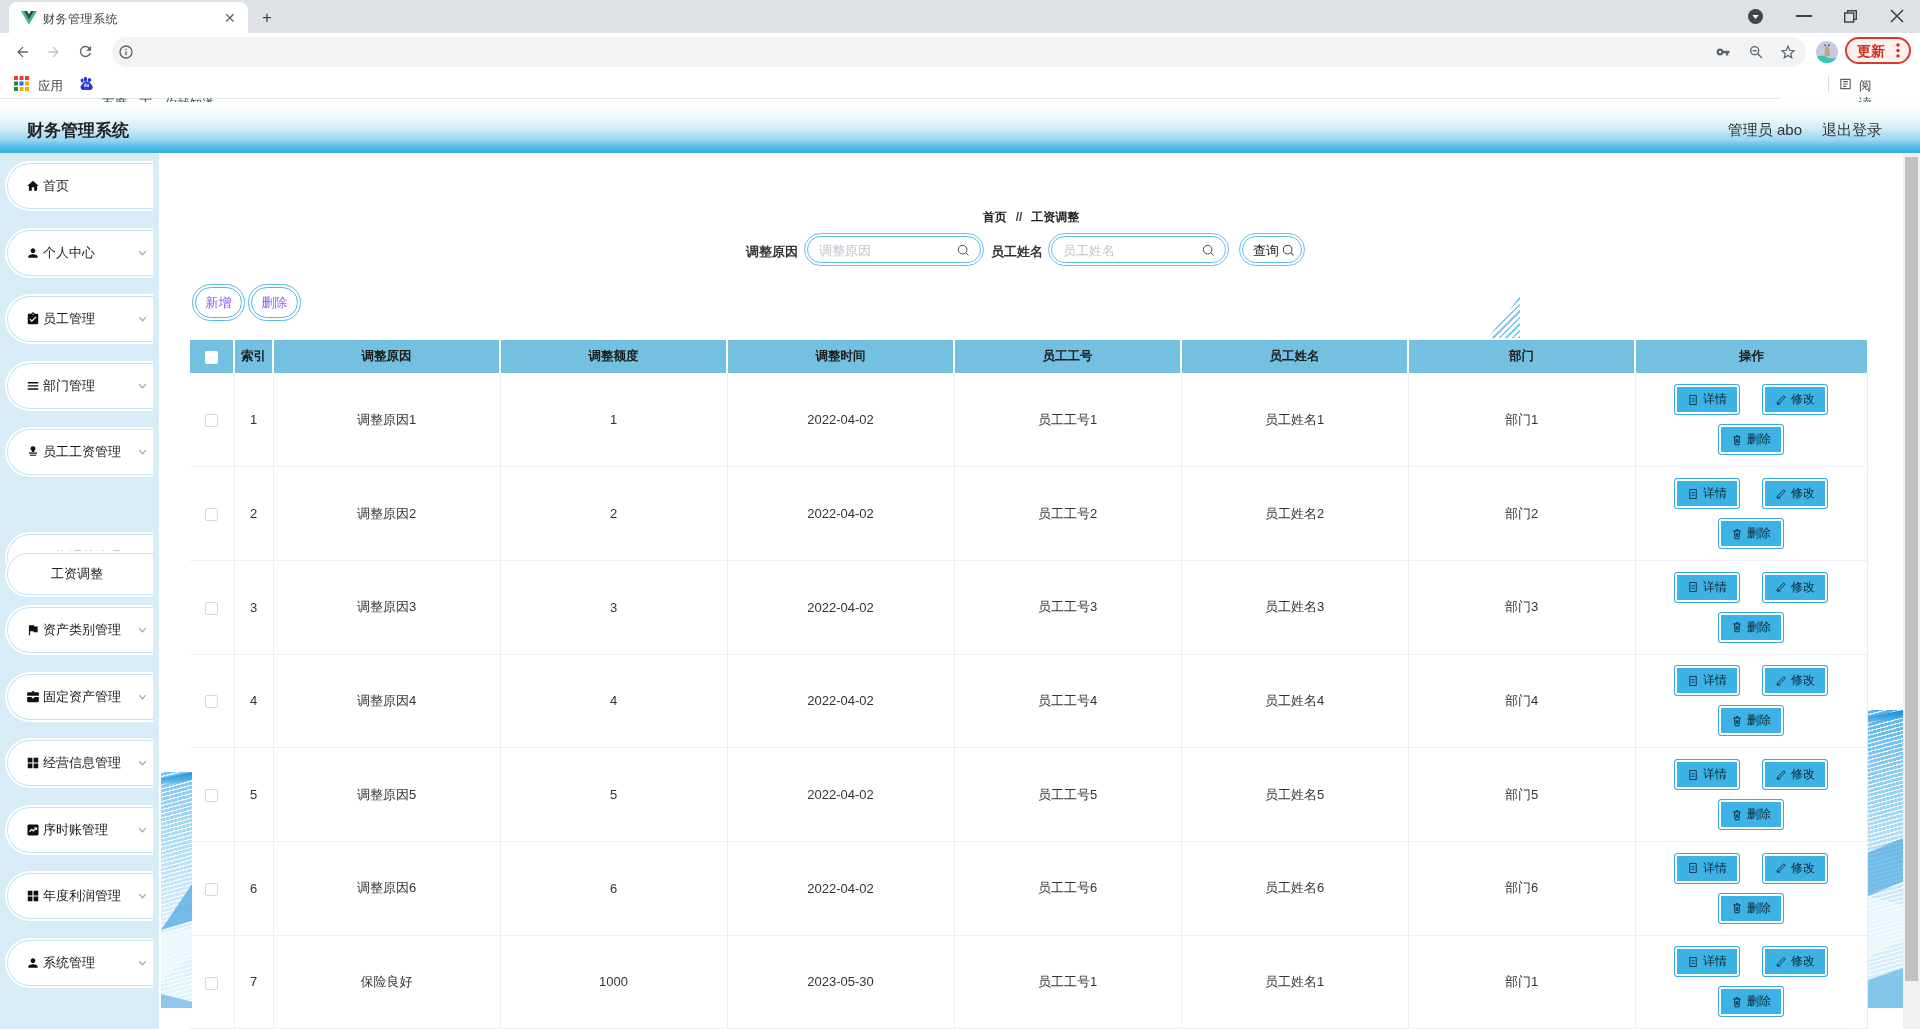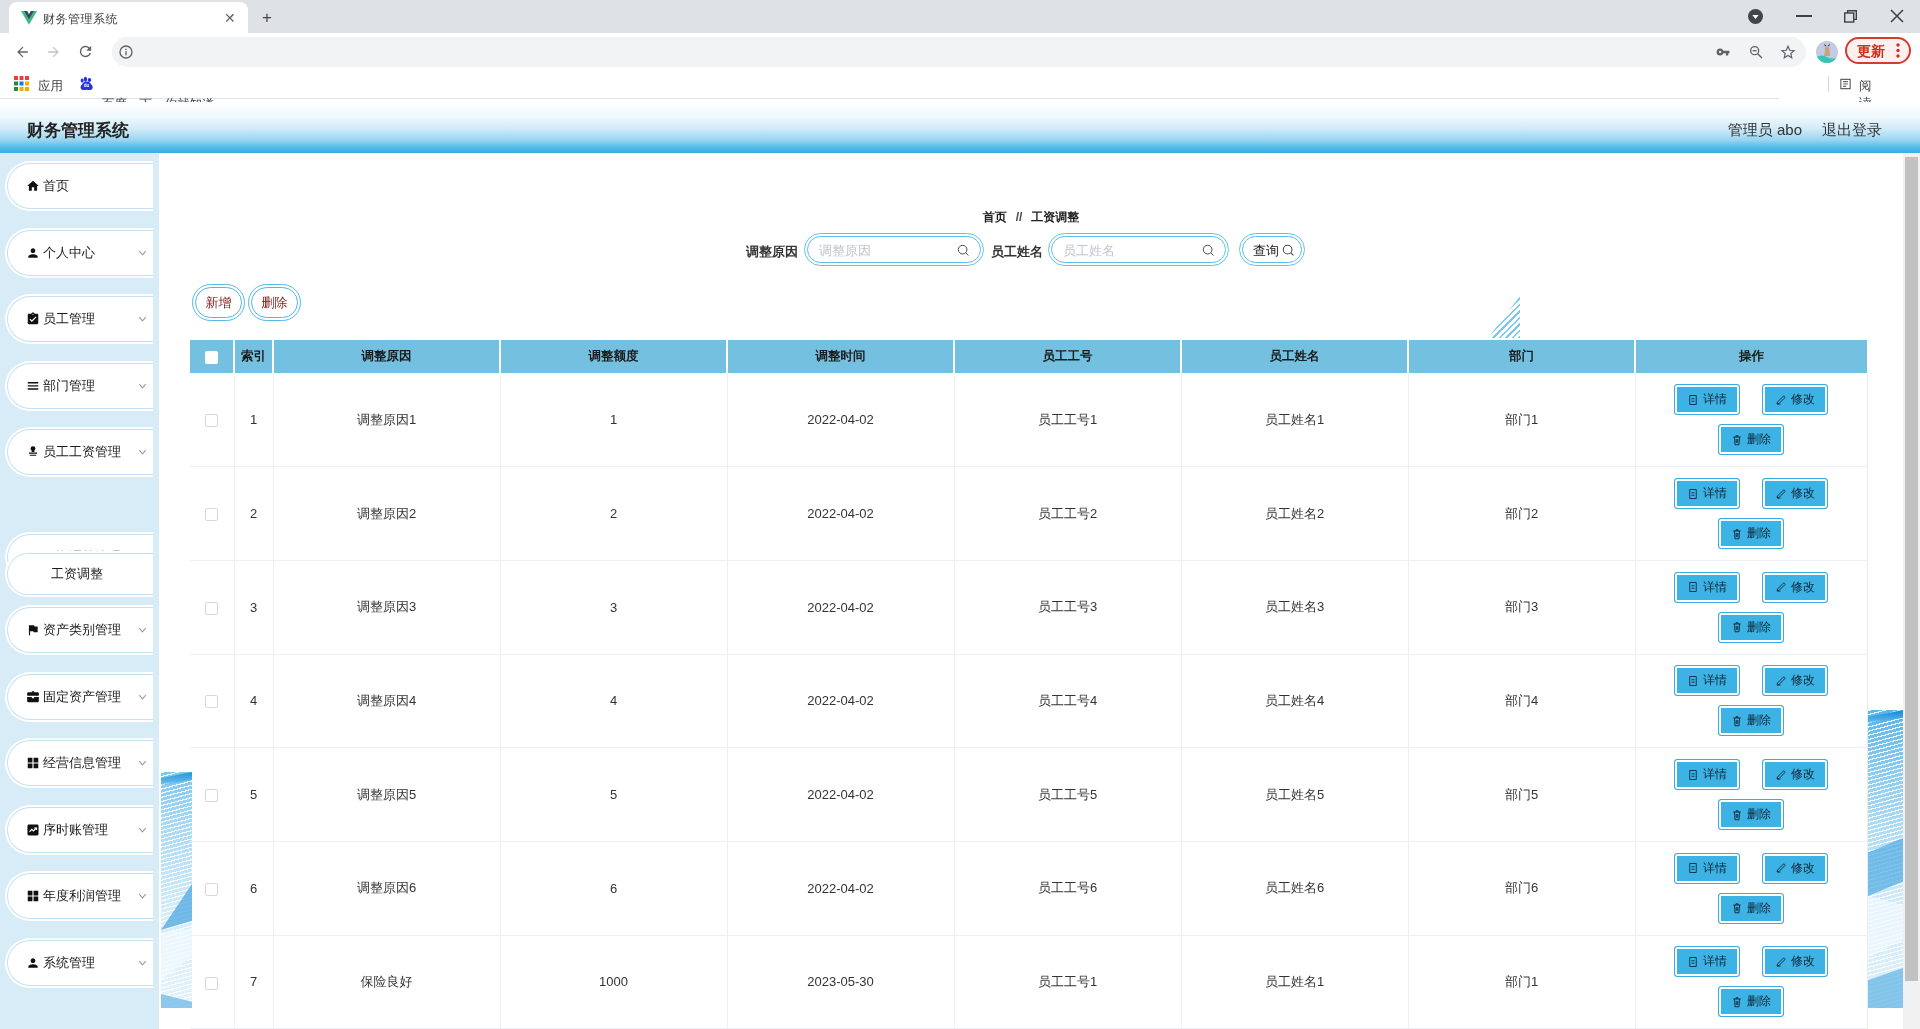--- a/index.html
+++ b/index.html
@@ -31,21 +31,21 @@
 .pill::before{content:'';position:absolute;left:2px;top:2px;right:0;bottom:2px;border:1px solid #c3e2f3;border-right:none;border-radius:23px 0 0 23px;}
 .pill .ic{position:absolute;left:21px;top:50%;transform:translateY(-50%);width:14px;height:14px;}
 .pill .tx{position:absolute;left:38px;top:50%;transform:translateY(-50%);font-size:13px;color:#1a1a1a;white-space:nowrap;}
 .pill .ch{position:absolute;left:132px;top:50%;transform:translateY(-50%);width:11px;height:11px;}
 #crumb{position:absolute;left:159px;top:153px;width:1744px;text-align:center;font-size:12px;font-weight:bold;color:#222;}
 .slabel{position:absolute;top:243px;font-size:13px;font-weight:bold;color:#333;}
 .sinput{position:absolute;top:233px;height:33px;background:#fff;border:1px solid #62c1ea;border-radius:17px;}
 .sinput::before{content:'';position:absolute;inset:2px;border:1.5px solid #5cbde8;border-radius:14px;}
 .ph{position:absolute;left:14px;top:8px;font-size:13px;color:#bfc4cc;}
 .mag{position:absolute;right:13px;top:10px;width:13px;height:13px;}
-.topbtn{position:absolute;top:284px;height:37px;background:#fff;border:1px solid #55bbe7;border-radius:19px;text-align:center;font-size:13px;color:#7f1d1d;line-height:35px;}
+.topbtn{position:absolute;top:284px;height:37px;background:#fff;border:1px solid #55bbe7;border-radius:19px;text-align:center;font-size:13px;color:#8b5cf6;line-height:35px;}
 .topbtn::before{content:'';position:absolute;inset:2px;border:1px solid #4fb7e6;border-radius:16px;}
 
 
 #tbl{position:absolute;left:190px;top:340px;width:1677px;}
 table{border-collapse:collapse;table-layout:fixed;width:1677px;}
 th{background:#73c0e0;height:33px;font-size:12.5px;font-weight:bold;color:#1a1a1a;border-right:2px solid #fff;}
 th:last-child{border-right:none;}
 td{height:93.7px;text-align:center;font-size:13px;color:#333;border:1px solid #eceff5;border-top:none;}
 td:first-child{border-left:none;}
 tr td:last-child{border-right:1px solid #e9edf3;}

